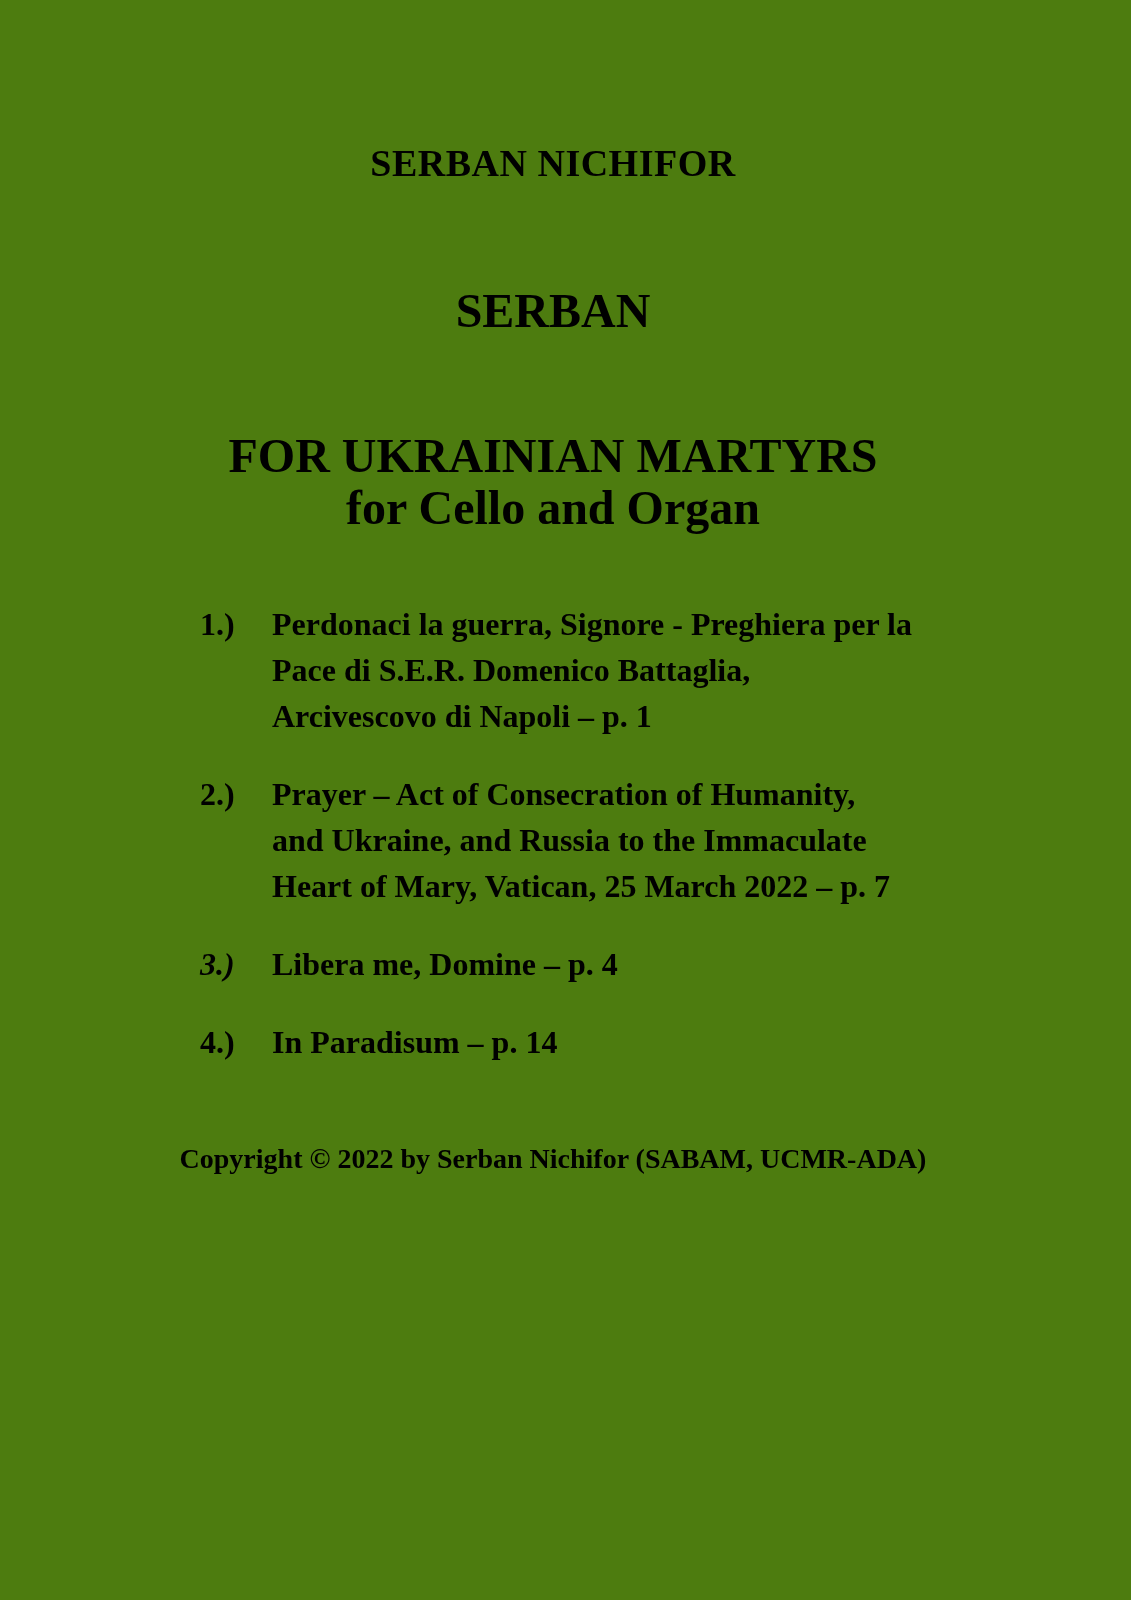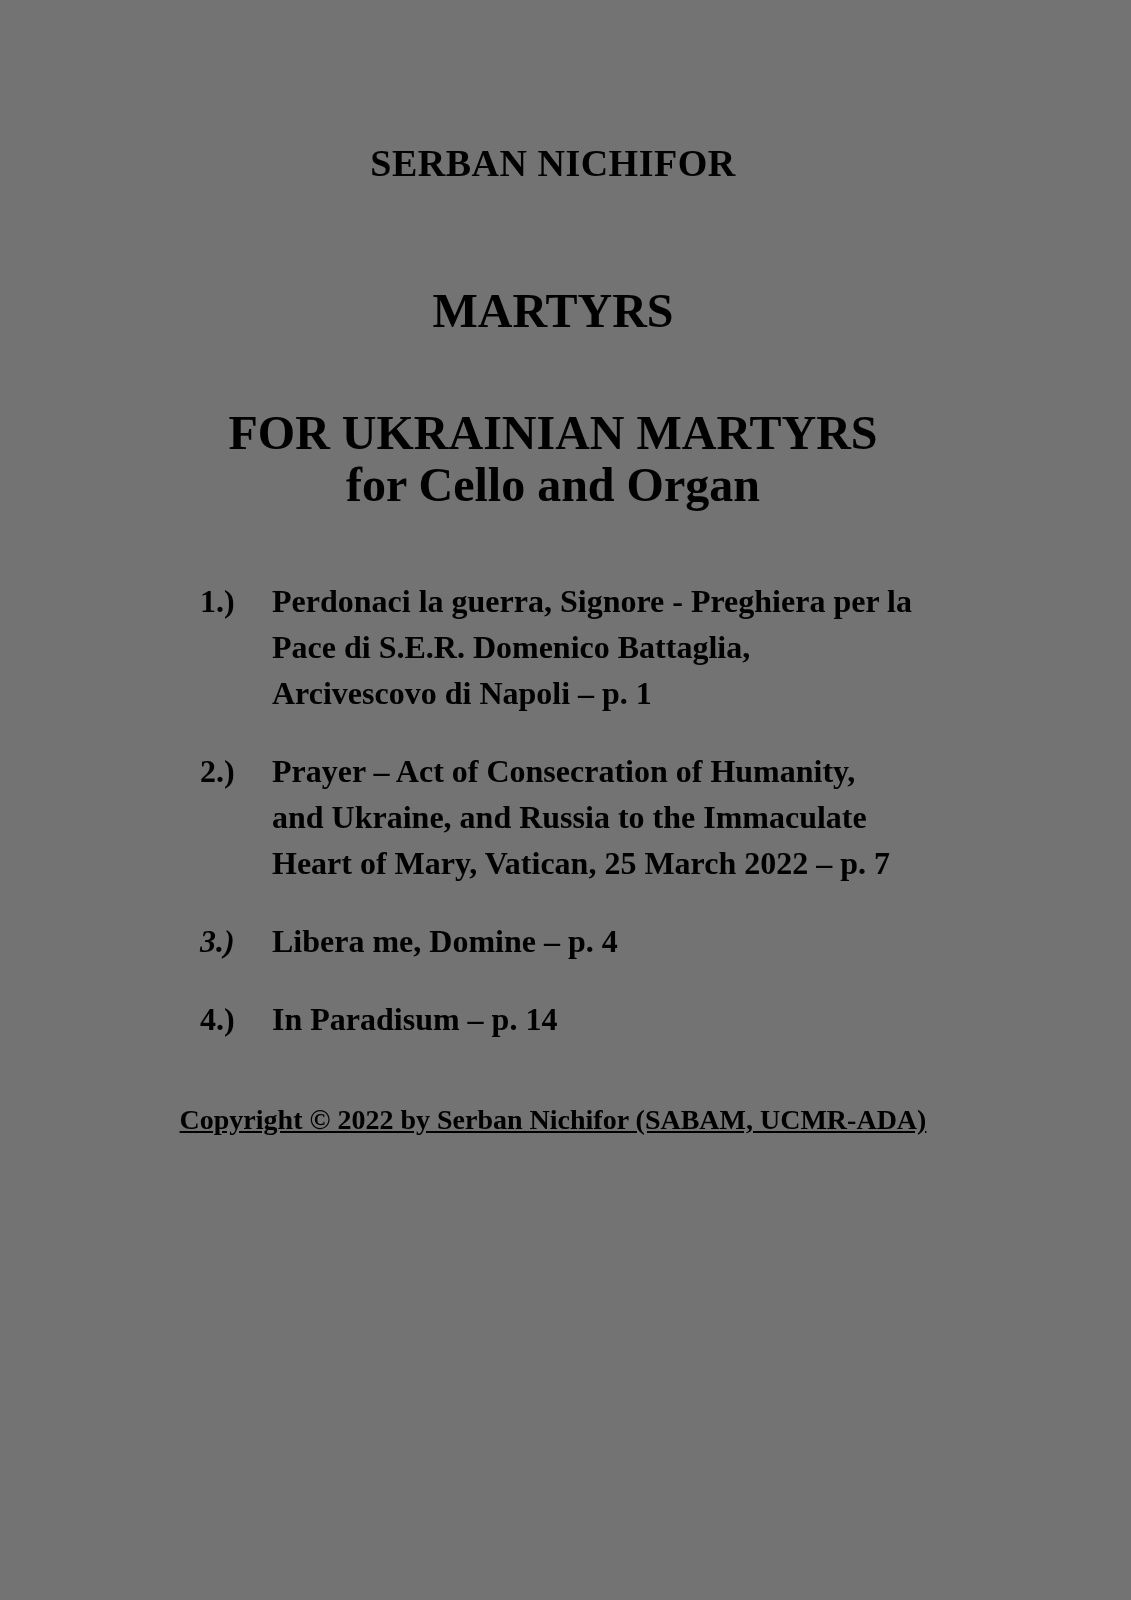--- a/index.html
+++ b/index.html
@@ -15,37 +15,37 @@
     color: #000000;
     -webkit-font-smoothing: antialiased;
   }
   .page {
     position: relative;
     box-sizing: border-box;
     width: 1131px;
     height: 1600px;
     padding-top: 140px;
     overflow: hidden;
-    background: #737373;
+    background: #4d7c0f;
   }
   .centered {
     text-align: center;
     padding-right: 25px; 
   }
   .author {
     font-size: 38px;
     line-height: 46px;
     letter-spacing: 0.5px;
   }
   .title {
     font-size: 48px;
     line-height: 52px;
   }
   .title-requiem { margin-top: 99px; }
-  .title-martyrs { margin-top: 70px; }
+  .title-martyrs { margin-top: 93px; }
   .title-year    { margin-top: 72px; }
   .title-instr   { }
   .toc {
     list-style: none;
     margin: 67px 0 0 0;
     padding: 0 0 0 200px;
     font-size: 32px;
     line-height: 46px;
   }
   .toc-item {
@@ -54,34 +54,33 @@
     margin-bottom: 32px;
   }
   .toc-num {
     flex: 0 0 72px;
   }
   .toc-entry { flex: 1 1 auto; }
   .toc-title { white-space: pre-line; }
   .italic { font-style: italic; }
   .page-ref { }
   .copyright {
-    margin-top: 61px;
+    margin-top: 77px;
     font-size: 28px;
     line-height: 34px;
-    text-decoration: underline;
   }
 </style>
 </head>
 <body>
 
 <div class="page">
 
   <div class="author centered">SERBAN NICHIFOR</div>
 
-  <div class="title title-requiem centered">MARTYRS</div>
+  <div class="title title-requiem centered">SERBAN</div>
 
   <div class="title title-martyrs centered">FOR UKRAINIAN MARTYRS</div>
 
 
   <div class="title title-instr centered">for Cello and Organ</div>
 
   <ol class="toc">
 
     <li class="toc-item">
       <span class="toc-num">1.)</span>

